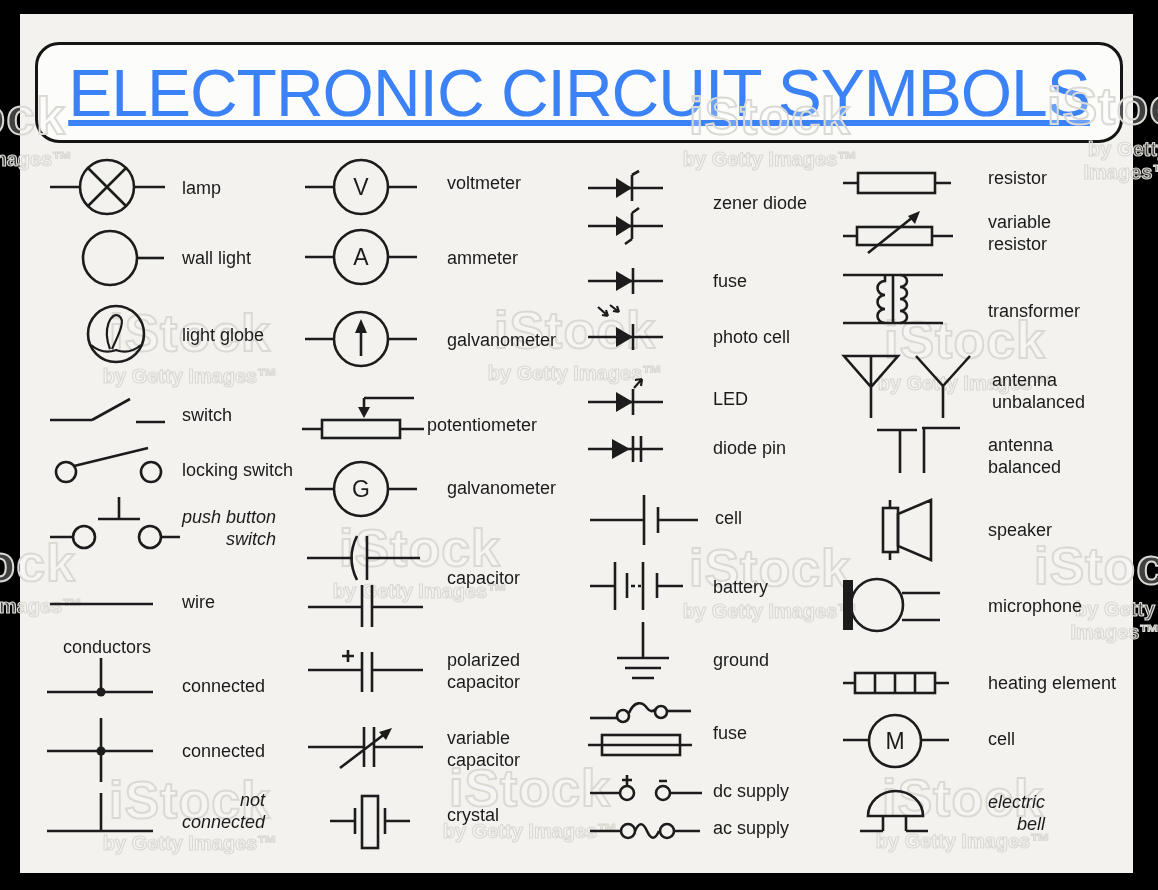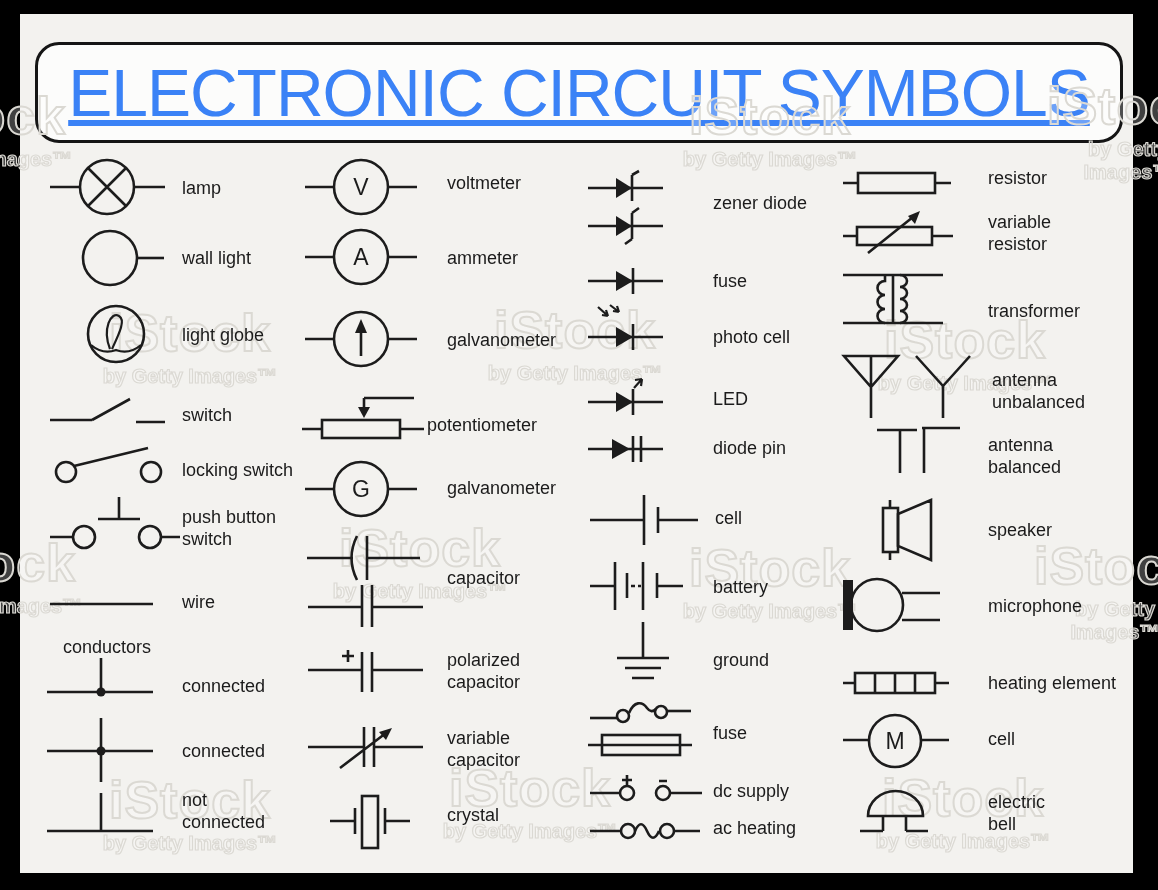--- a/index.html
+++ b/index.html
@@ -14,21 +14,21 @@
   .wm .big{display:block;font-weight:bold;font-size:52px;letter-spacing:1px;
            color:rgba(255,255,255,0.25);-webkit-text-stroke:2px #dbd9d3;}
   .wm .sub{display:block;margin-top:2px;font-weight:bold;font-size:20px;
            color:rgba(255,255,255,0.25);-webkit-text-stroke:1.2px #dbd9d3;}
   .sym{position:absolute;z-index:3;overflow:visible;}
   .sym path,.sym line,.sym rect,.sym circle{stroke:#1c1c1c;stroke-width:2.6;fill:none;}
   .sym .f{fill:#1c1c1c;stroke:none;}
   .sym .thin{stroke-width:2.2;}
   .sym text{fill:#1c1c1c;stroke:none;font:400 23px "Liberation Sans",sans-serif;text-anchor:middle;}
   .label{position:absolute;z-index:3;font-size:18px;line-height:22px;color:#1b1b1b;white-space:pre-line;}
-  .label.c{text-align:left;}
+  .label.c{text-align:right;font-style:italic;}
 </style>
 </head>
 <body>
 
 <div class="page">
   <div class="content"></div>
 
   <div class="panel">
     <span class="title">ELECTRONIC CIRCUIT SYMBOLS</span>
   </div>
@@ -306,21 +306,21 @@
   <div class="label" style="left:713px;top:192px">zener diode</div>
   <div class="label" style="left:713px;top:270px">fuse</div>
   <div class="label" style="left:713px;top:326px">photo cell</div>
   <div class="label" style="left:713px;top:388px">LED</div>
   <div class="label" style="left:713px;top:437px">diode pin</div>
   <div class="label" style="left:715px;top:507px">cell</div>
   <div class="label" style="left:713px;top:576px">battery</div>
   <div class="label" style="left:713px;top:649px">ground</div>
   <div class="label" style="left:713px;top:722px">fuse</div>
   <div class="label" style="left:713px;top:780px">dc supply</div>
-  <div class="label" style="left:713px;top:817px">ac heating</div>
+  <div class="label" style="left:713px;top:817px">ac supply</div>
 
   <div class="label" style="left:988px;top:167px">resistor</div>
   <div class="label" style="left:988px;top:211px">variable
 resistor</div>
   <div class="label" style="left:988px;top:300px">transformer</div>
   <div class="label" style="left:992px;top:369px">antenna
 unbalanced</div>
   <div class="label" style="left:988px;top:434px">antenna
 balanced</div>
   <div class="label" style="left:988px;top:519px">speaker</div>

